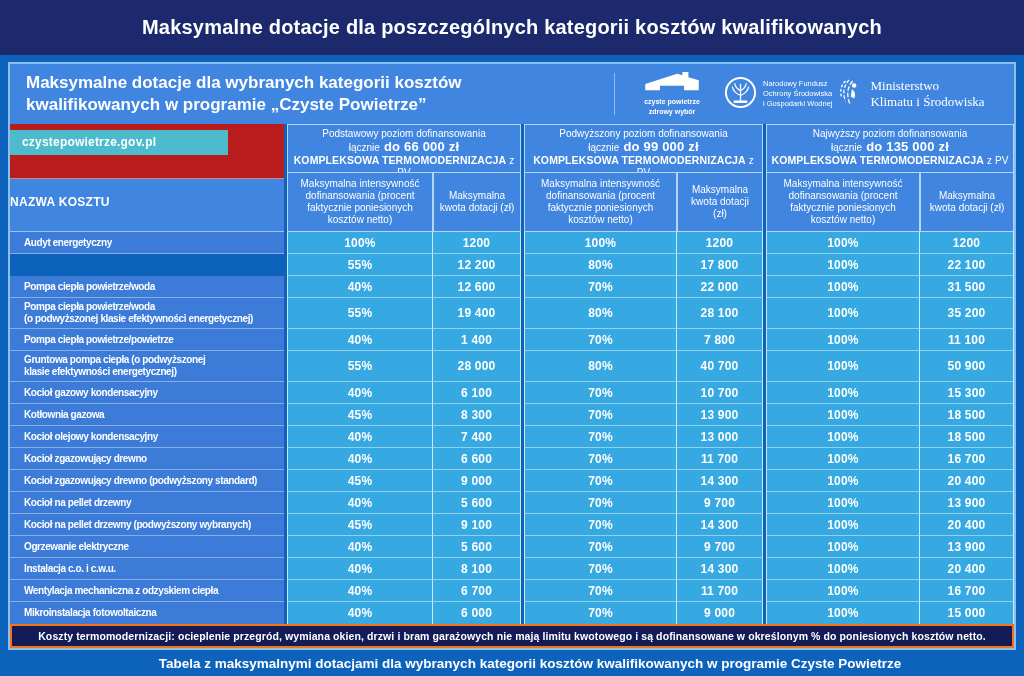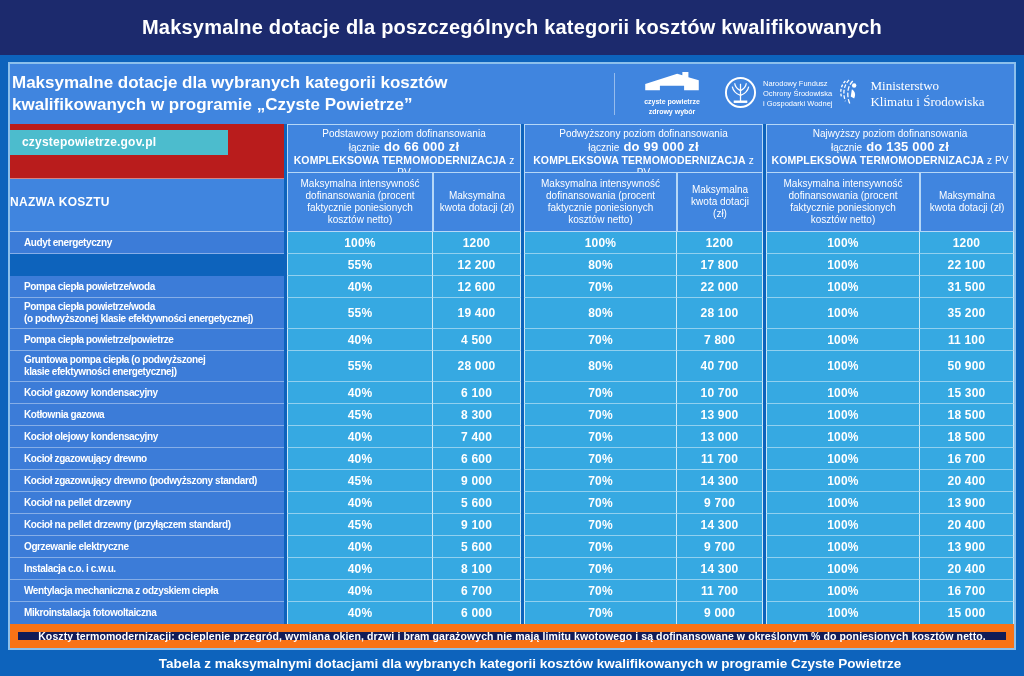--- a/index.html
+++ b/index.html
@@ -14,21 +14,21 @@
 
   
   .top-bar { height:55px; background:#1c2a6d; display:flex; align-items:center; justify-content:center; }
   .top-bar h1 { font-size:20px; font-weight:bold; letter-spacing:.2px; }
 
   
   .info { position:absolute; left:8px; top:62px; width:1008px; border:2px solid #8cc0ec; background:#0d63bc; }
 
   
   .band { height:60px; background:#4085df; position:relative; display:flex; align-items:center; }
-  .heading { padding-left:2px; font-weight:bold; font-size:17px; line-height:1.28; }
+  .heading { padding-left:16px; font-weight:bold; font-size:17px; line-height:1.28; }
   .band-divider { position:absolute; left:604px; top:9px; bottom:9px; width:1px; background:rgba(255,255,255,.45); }
   .logos { position:absolute; left:616px; right:10px; top:0; bottom:0; display:flex; align-items:center; gap:6px; }
   .logo-cp { width:92px; display:flex; flex-direction:column; align-items:center; gap:2px; }
   .logo-cp .cp-text { font-size:7px; font-weight:bold; text-align:center; line-height:1.3; }
   .logo-nf { display:flex; align-items:center; gap:6px; }
   .logo-nf .nf-text { font-size:7.5px; line-height:1.3; }
   .logo-min { display:flex; align-items:center; gap:8px; }
   .logo-min .min-text { font-family:"Liberation Serif", serif; font-size:13px; line-height:1.25; }
 
   
@@ -62,21 +62,21 @@
   .ncell { background:#3c7cd8; display:flex; align-items:center; padding-left:14px;
            font-size:10px; font-weight:bold; letter-spacing:-0.4px; line-height:1.18;
            white-space:pre-line; border-bottom:1px solid rgba(255,255,255,.38); overflow:hidden; }
   .vcell { background:#36a9e2; display:flex; align-items:center; justify-content:center;
            font-size:12px; font-weight:bold; letter-spacing:.2px; border-bottom:1px solid rgba(255,255,255,.45); }
   .vcell.int { border-left:1px solid rgba(255,255,255,.75); border-right:1px solid rgba(255,255,255,.75); }
   .vcell.amt { border-right:1px solid rgba(255,255,255,.75); }
   .trow.last .ncell, .trow.last .vcell { border-bottom:none; }
 
   
-  .foot { height:24px; background:#131c57; border:8px solid #f97316; display:flex; align-items:center; justify-content:center;
+  .foot { height:24px; background:#131c57; border:2px solid #f97316; display:flex; align-items:center; justify-content:center;
           font-size:10.5px; font-weight:bold; letter-spacing:.1px; }
 
   
   .caption { position:absolute; left:0; top:650px; width:1024px; height:26px;
              display:flex; align-items:center; justify-content:center; font-size:13.5px; font-weight:bold;padding-left:36px; }
 </style>
 </head>
 <body>
 
 <div class="page">
@@ -213,21 +213,21 @@
         <div class="vcell amt gc4">19 400</div>
         <div class="vcell int gc6">80%</div>
         <div class="vcell amt gc7">28 100</div>
         <div class="vcell int gc9">100%</div>
         <div class="vcell amt gc10">35 200</div>
       </div>
 
       <div class="grow trow">
         <div class="ncell gc1">Pompa ciepła powietrze/powietrze</div>
         <div class="vcell int gc3">40%</div>
-        <div class="vcell amt gc4">4 500</div>
+        <div class="vcell amt gc4">1 400</div>
         <div class="vcell int gc6">70%</div>
         <div class="vcell amt gc7">7 800</div>
         <div class="vcell int gc9">100%</div>
         <div class="vcell amt gc10">11 100</div>
       </div>
 
       <div class="grow trow tall">
         <div class="ncell gc1">Gruntowa pompa ciepła (o podwyższonej
 klasie efektywności energetycznej)</div>
         <div class="vcell int gc3">55%</div>
@@ -292,21 +292,21 @@
         <div class="ncell gc1">Kocioł na pellet drzewny</div>
         <div class="vcell int gc3">40%</div>
         <div class="vcell amt gc4">5 600</div>
         <div class="vcell int gc6">70%</div>
         <div class="vcell amt gc7">9 700</div>
         <div class="vcell int gc9">100%</div>
         <div class="vcell amt gc10">13 900</div>
       </div>
 
       <div class="grow trow">
-        <div class="ncell gc1">Kocioł na pellet drzewny (przyłączem standard)</div>
+        <div class="ncell gc1">Kocioł na pellet drzewny (podwyższony wybranych)</div>
         <div class="vcell int gc3">45%</div>
         <div class="vcell amt gc4">9 100</div>
         <div class="vcell int gc6">70%</div>
         <div class="vcell amt gc7">14 300</div>
         <div class="vcell int gc9">100%</div>
         <div class="vcell amt gc10">20 400</div>
       </div>
 
       <div class="grow trow">
         <div class="ncell gc1">Ogrzewanie elektryczne</div>

